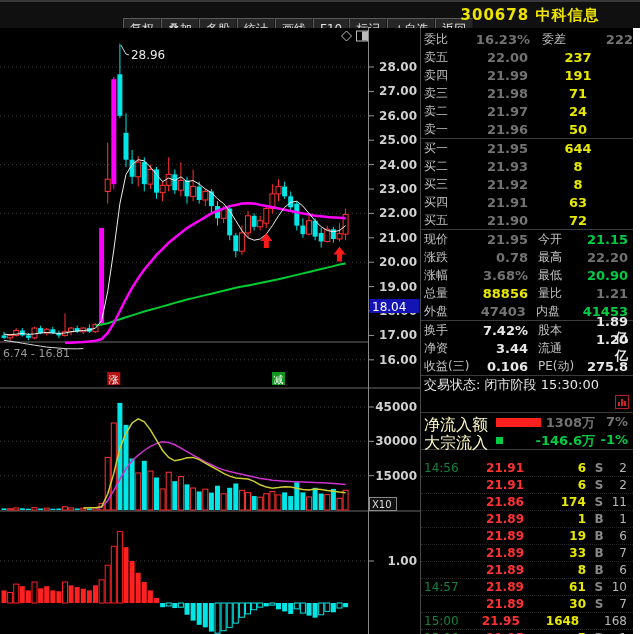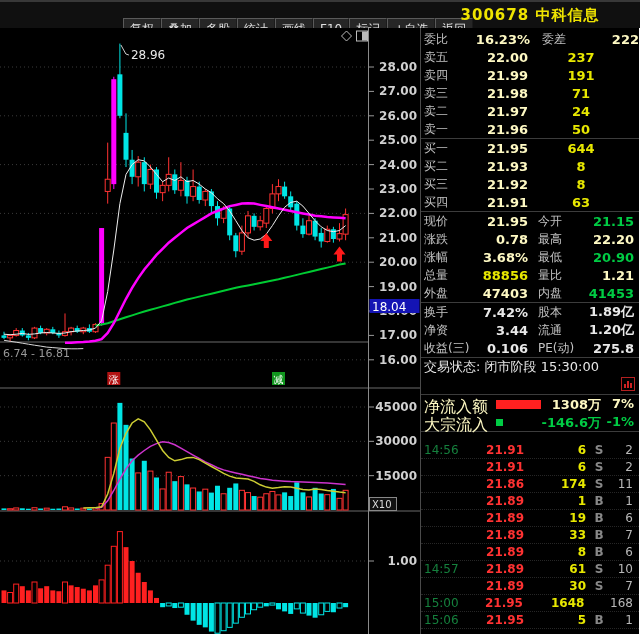--- a/index.html
+++ b/index.html
@@ -11,27 +11,27 @@
   #tb-buttons{position:absolute;left:123px;top:16px;display:flex;height:28px;}
   .tb{height:22px;padding:0 6px;background:#262626;border:1px solid #5a5a5a;border-right-color:#1a1a1a;
       border-bottom-color:#1a1a1a;color:#e2e2e2;font-size:12px;line-height:20px;cursor:pointer;
       font-family:inherit;margin:0;}
   #title{position:absolute;left:420px;top:0;width:220px;height:24px;text-align:center;
          color:#efe400;font-size:15px;font-weight:bold;line-height:27px;letter-spacing:1px;}
   
   #chart{position:absolute;left:0;top:28px;background:#000;}
   
   #rp{position:absolute;left:420px;top:28px;width:220px;height:606px;box-sizing:border-box;
-      border-left:1px solid #4a4a4a;border-right:1px solid #ffffff;background:#000;
+      border-left:1px solid #4a4a4a;border-right:7px solid #ffffff;background:#000;
       display:flex;flex-direction:column;padding-top:2px;overflow:hidden;font-size:13px;}
   .hr{border-top:1px solid #3c3c3c;height:0;flex:none;}
   .row{display:flex;align-items:center;height:18px;flex:none;}
   .lab{color:#c2c2c2;font-size:12px;}
   .num{font-weight:bold;font-family:"DejaVu Sans","Liberation Sans",sans-serif;}
-  .red{color:#fef9c3;} .green{color:#00cc44;text-align:center;} .yellow{color:#e8e800;}
+  .red{color:#737373;} .green{color:#00cc44;text-align:center;} .yellow{color:#e8e800;}
   .white{color:#e8e8e8;} .purple{color:#c030ff;}
   .q-label{width:44px;padding-left:3px;} .q-price{width:60px;text-align:right;}
   .q-vol{flex:1;text-align:center;padding-right:5px;}
   .w-label{width:44px;padding-left:3px;} .w-val{width:62px;text-align:right;}
   .w-label2{padding-left:12px;} .w-val2{flex:1;text-align:right;}
   .i-l1{width:58px;padding-left:3px;} .i-v1{width:46px;text-align:right;}
   .i-l2{width:48px;padding-left:10px;} .i-v2{flex:1;text-align:right;padding-right:5px;}
   .status{color:#e6e6e6;padding-left:3px;font-size:13px;}
   .flow-row{position:relative;height:18px;flex:none;}
   .f-label{position:absolute;left:3px;top:2px;color:#fef9c3;font-size:16px;}
@@ -420,20 +420,25 @@
     <div class="row">
       <span class="lab q-label">买三</span>
       <span class="num red q-price">21.92</span>
       <span class="num yellow q-vol">8</span>
     </div>
     <div class="row">
       <span class="lab q-label">买四</span>
       <span class="num red q-price">21.91</span>
       <span class="num yellow q-vol">63</span>
     </div>
+    <div class="row">
+      <span class="lab q-label">买五</span>
+      <span class="num red q-price">21.90</span>
+      <span class="num yellow q-vol">72</span>
+    </div>
     <div class="hr"></div>
 
     <div class="row">
       <span class="lab i-l1">现价</span>
       <span class="num i-v1 red">21.95</span>
       <span class="lab i-l2">今开</span>
       <span class="num i-v2 green">21.15</span>
     </div>
     <div class="row">
       <span class="lab i-l1">涨跌</span>

